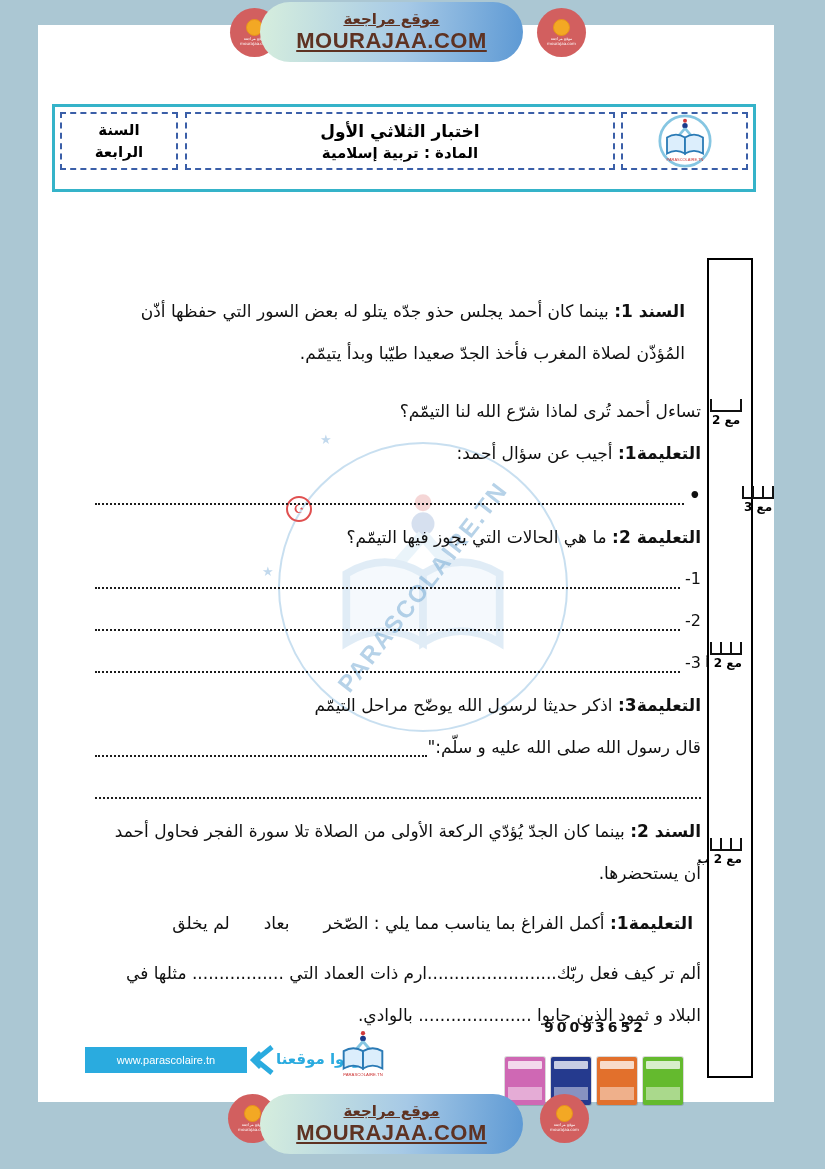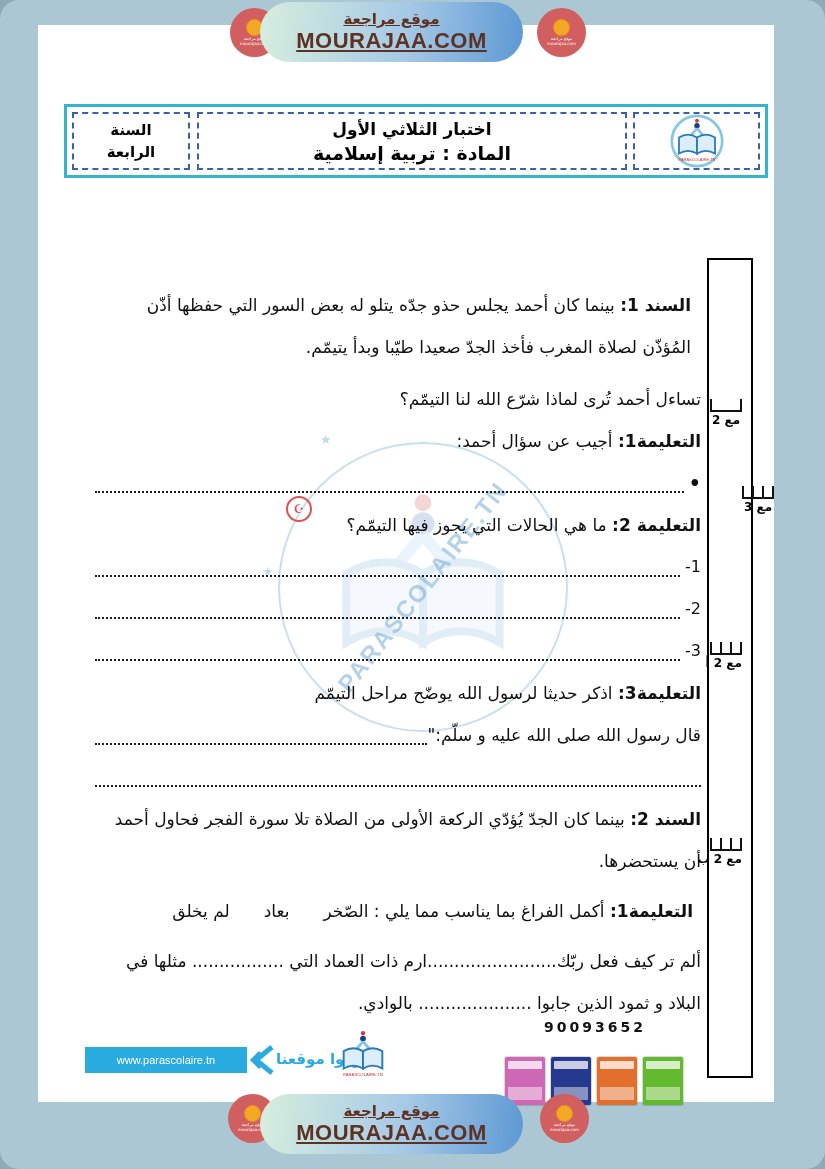--- a/index.html
+++ b/index.html
@@ -1,40 +1,40 @@
 <!DOCTYPE html>
 <html lang="ar"><head>
 <meta charset="utf-8">
 <style>
   html,body{margin:0;padding:0;background:#8fa9b6;}
   .canvas{position:relative;width:825px;height:1169px;background:#abc7d3;overflow:hidden;
-          font-family:"DejaVu Sans",sans-serif;border-radius:19px;}
+          font-family:"DejaVu Sans",sans-serif;}
   .page{position:absolute;left:38px;top:25px;width:736px;height:1077px;background:#ffffff;}
 
   
   .pill{position:absolute;left:260px;width:263px;height:60px;border-radius:32px;
         background:linear-gradient(95deg,#d6eedd 0%,#a6c9e6 55%,#5d99d4 100%);
         display:flex;flex-direction:column;align-items:center;justify-content:center;line-height:1.15;}
   .pill .ar{font-size:15px;font-weight:bold;color:#5e3222;text-decoration:underline;}
   .pill .domain{font-size:22px;font-weight:bold;color:#5e3222;text-decoration:underline;
         font-family:"Liberation Sans",sans-serif;letter-spacing:.5px;}
   .badge{position:absolute;width:49px;height:49px;border-radius:50%;background:#d25f5f;
         display:flex;flex-direction:column;align-items:center;justify-content:center;color:#fff;}
   .badge .dot{width:15px;height:15px;border-radius:50%;background:#f3a824;border:1px solid #e8931a;}
   .badge .t{font-size:4px;line-height:1.3;white-space:nowrap;}
 
   
-  .header-box{position:absolute;left:64px;top:104px;width:704px;height:74px;background:#fff;
+  .header-box{position:absolute;left:52px;top:104px;width:704px;height:88px;background:#fff;
         border:3px solid #35b3c9;box-sizing:border-box;}
   .hcell{position:absolute;border:2px dashed #3b5fa8;box-sizing:border-box;background:#fff;
         display:flex;flex-direction:column;align-items:center;justify-content:center;}
   .cell-year{left:5px;top:5px;width:118px;height:58px;font-weight:bold;font-size:15px;gap:4px;}
   .cell-title{left:130px;top:5px;width:430px;height:58px;font-weight:bold;gap:3px;}
   .cell-title .l1{font-size:17px;}
-  .cell-title .l2{font-size:19px;}
+  .cell-title .l2{font-size:15px;}
   .cell-logo{left:566px;top:5px;width:127px;height:58px;}
 
   
   .watermark{position:absolute;left:278px;top:442px;width:286px;height:286px;border-radius:50%;
         border:2px solid rgba(110,170,215,.38);pointer-events:none;}
   .watermark svg{position:absolute;left:28px;top:30px;opacity:.20;}
   .wm-text{position:absolute;inset:0;display:flex;align-items:center;justify-content:center;
         transform:rotate(-52deg);font-size:24px;font-weight:bold;letter-spacing:2px;
         color:rgba(110,165,210,.50);font-family:"Liberation Sans",sans-serif;}
   .wm-emblem{position:absolute;left:6px;top:52px;width:22px;height:22px;border:2px solid #e05050;
@@ -130,21 +130,21 @@
       <path d="M10 26 Q20 20 30 26 L30 44 Q20 38 10 44 Z" fill="#cfe6f7" stroke="#6aa5d5" stroke-width="2"></path>
       <path d="M50 26 Q40 20 30 26 L30 44 Q40 38 50 44 Z" fill="#cfe6f7" stroke="#6aa5d5" stroke-width="2"></path>
     </svg>
     <div class="wm-text">PARASCOLAIRE.TN</div>
     <div class="wm-emblem">☪</div>
     <span class="wm-star" style="left:-18px;top:120px;">★</span>
     <span class="wm-star" style="left:40px;top:-12px;">★</span>
   </div>
 
   <div class="body-text">
-    <p style="margin:10px;"><span class="lbl">السند 1:</span> <span>بينما كان أحمد يجلس حذو جدّه يتلو له بعض السور التي حفظها أذّن المُؤذّن لصلاة المغرب فأخذ الجدّ صعيدا طيّبا وبدأ يتيمّم.</span></p>
+    <p style="margin:16px;"><span class="lbl">السند 1:</span> <span>بينما كان أحمد يجلس حذو جدّه يتلو له بعض السور التي حفظها أذّن المُؤذّن لصلاة المغرب فأخذ الجدّ صعيدا طيّبا وبدأ يتيمّم.</span></p>
     <p style="margin:0;"><span>تساءل أحمد تُرى لماذا شرّع الله لنا التيمّم؟</span></p>
     <p style="margin:0;"><span class="lbl">التعليمة1:</span> <span>أجيب عن سؤال أحمد:</span></p>
 
     <div class="blank-row">
       <span class="pfx bullet">•</span>
       <span class="dots"></span>
     </div>
 
     <p style="margin:0;"><span class="lbl">التعليمة 2:</span> <span>ما هي الحالات التي يجوز فيها التيمّم؟</span></p>
 

